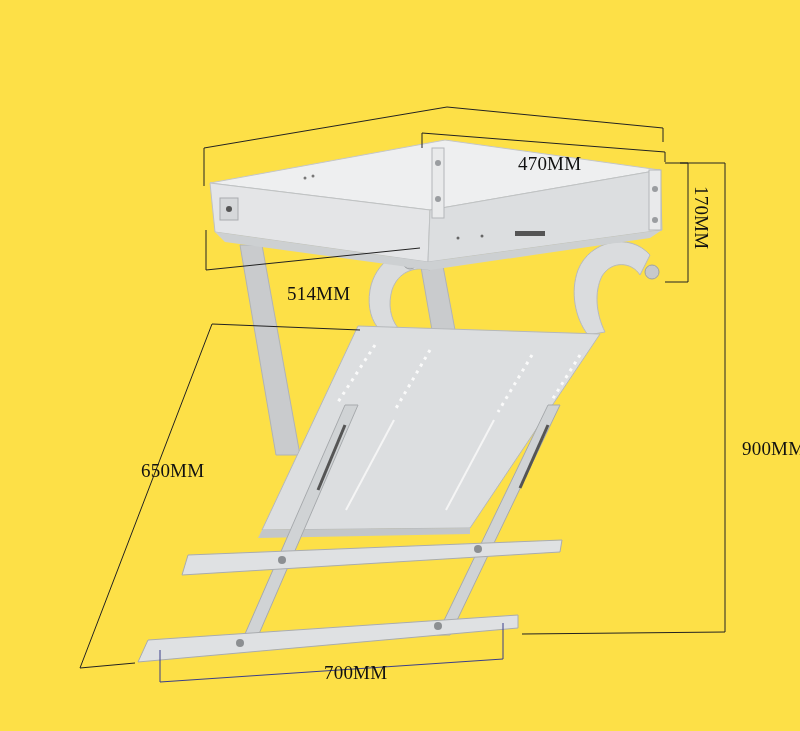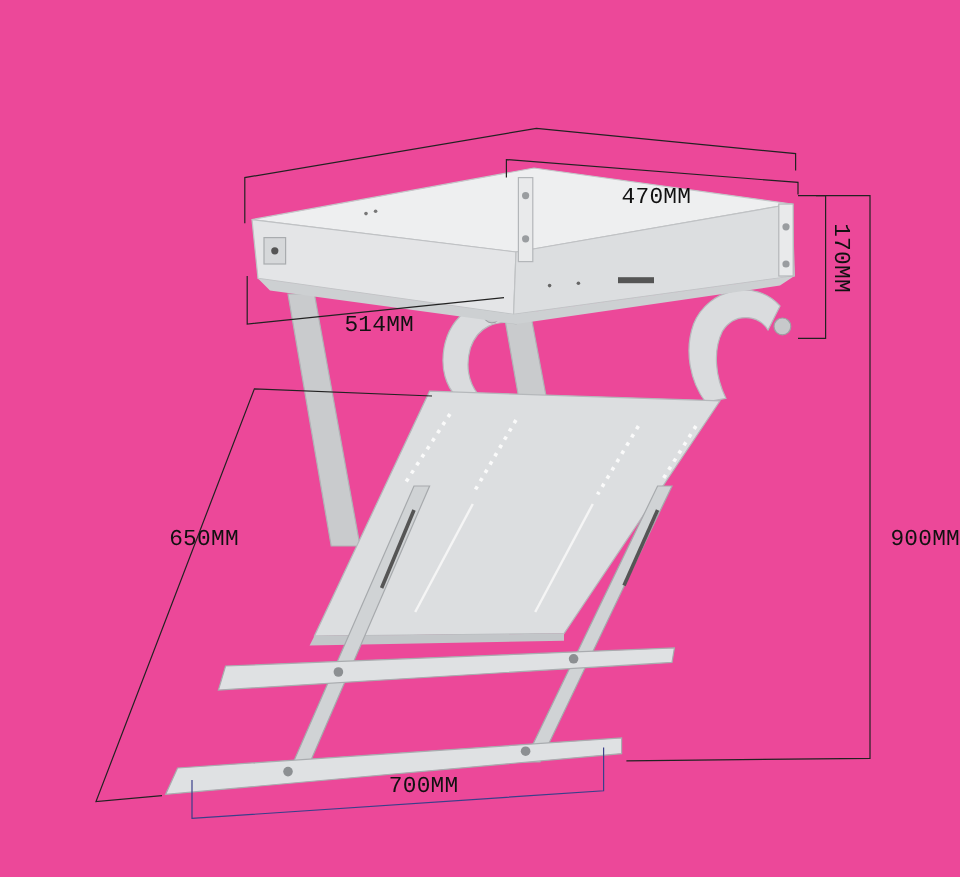--- a/index.html
+++ b/index.html
@@ -1,16 +1,16 @@
 <!DOCTYPE html>
 <html><head>
 <meta charset="utf-8">
 <style>
   html, body { margin:0; padding:0; background:#ffffff; }
-  #stage { position:relative; width:800px; height:731px; overflow:hidden; background:#ec4899; font-family:Liberation Mono, monospace; }
+  #stage { position:relative; width:800px; height:731px; overflow:hidden; background:#fde047; font-family:Liberation Serif, serif; }
   svg { position:absolute; left:0; top:0; }
   .dim-label { position:absolute; font-size:19px; color:#111; letter-spacing:0.2px; white-space:nowrap; }
   .vert { transform-origin:left top; transform:rotate(90deg); }
 </style>
 </head>
 <body>
 
 <div id="stage">
   <svg width="800" height="731" viewBox="0 0 800 731">
 
@@ -90,18 +90,18 @@
       <polyline points="665,163 688,163 688,282 665,282"></polyline>
 
       <polyline points="680,163 725,163 725,632 522,634"></polyline>
 
       <polyline points="360,330 212,324 80,668 135,663"></polyline>
     </g>
     <polyline points="160,650 160,682 503,659 503,623" fill="none" stroke="#3a3f8a" stroke-width="1"></polyline>
   </svg>
 
   <div class="dim-label" style="left:518px; top:153px;">470MM</div>
-  <div class="dim-label" style="left:287px; top:260px;">514MM</div>
+  <div class="dim-label" style="left:287px; top:283px;">514MM</div>
   <div class="dim-label vert" style="left:712px; top:186px;">170MM</div>
   <div class="dim-label" style="left:742px; top:438px;">900MM</div>
-  <div class="dim-label" style="left:141px; top:438px;">650MM</div>
-  <div class="dim-label" style="left:324px; top:644px;">700MM</div>
+  <div class="dim-label" style="left:141px; top:460px;">650MM</div>
+  <div class="dim-label" style="left:324px; top:662px;">700MM</div>
 </div>
 
 </body></html>

